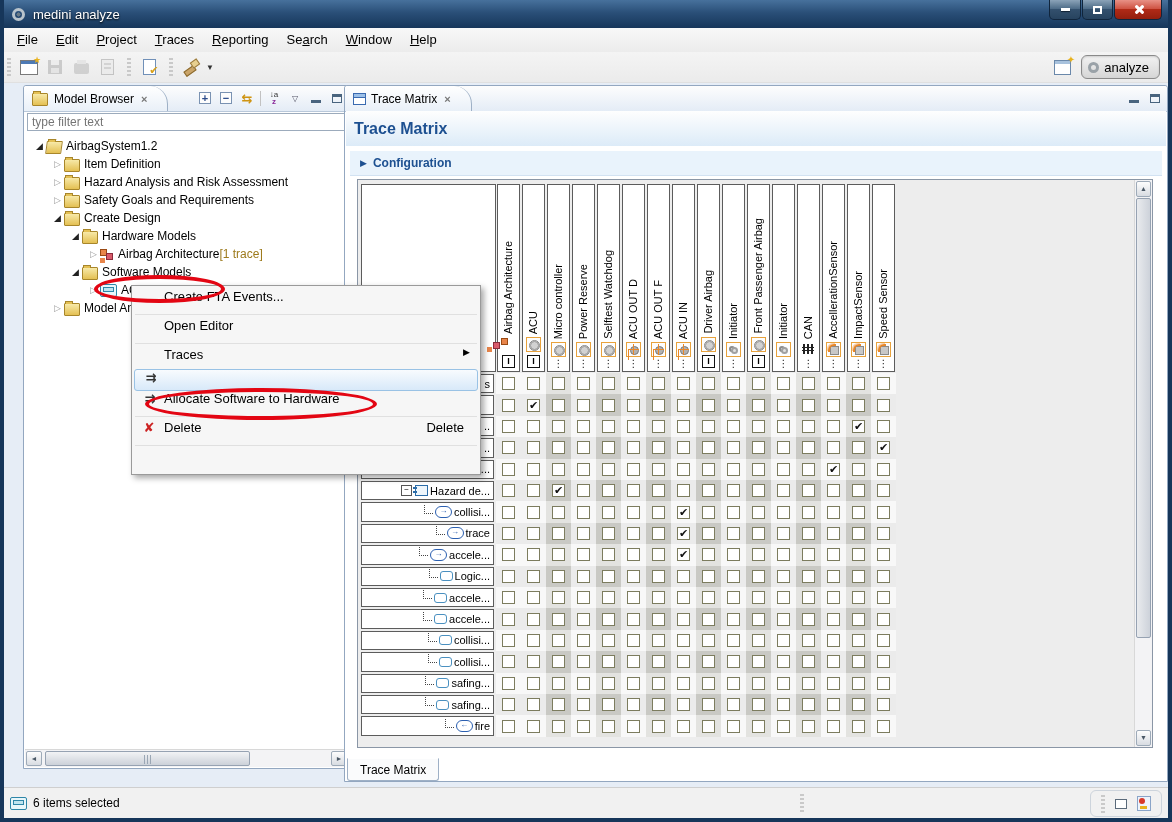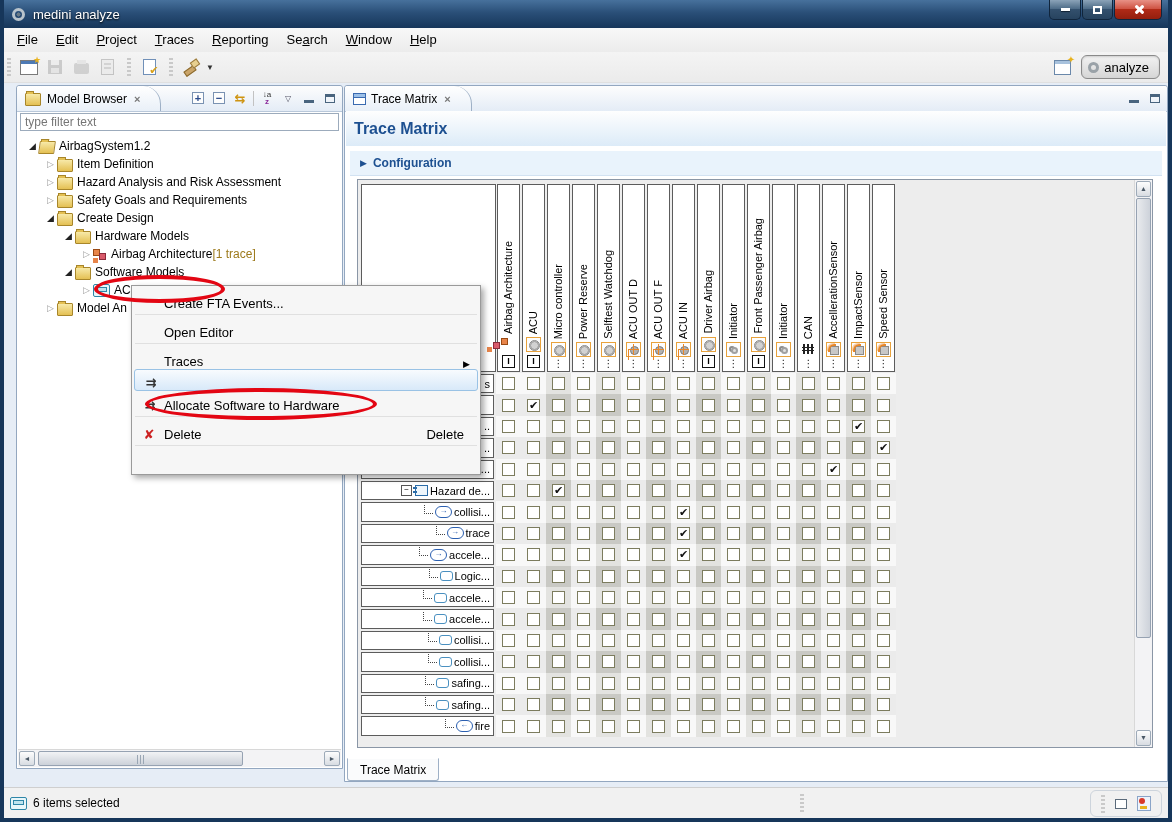--- a/index.html
+++ b/index.html
@@ -159,21 +159,21 @@
   .sb-right{position:absolute;right:10px;top:2px;height:25px;display:flex;align-items:center;gap:10px;
             border:1px solid #cdd4dc;border-radius:6px;padding:0 10px;}
   .ic-restore{width:10px;height:8px;border:1px solid #5a6a7a;position:relative;background:#fff;}
   .ic-restore:before{content:"";position:absolute;left:2px;top:-3px;width:10px;height:8px;border:1px solid #5a6a7a;background:#fff;z-index:-1;}
   .ic-progress{width:12px;height:13px;border:1px solid #8aa4c8;background:#eef4fb;position:relative;}
   .ic-progress:before{content:"";position:absolute;left:1px;top:1px;width:6px;height:6px;border-radius:50%;background:#d83a2a;}
   .ic-progress:after{content:"";position:absolute;left:2px;bottom:1px;width:7px;height:3px;background:#e8b21d;}
   
   .ctxmenu{position:absolute;left:127px;top:285px;width:350px;height:190px;background:#f6f6f6;
            border:1px solid #9a9a9a;box-shadow:3px 3px 6px rgba(0,0,0,.35);z-index:50;box-sizing:border-box;padding:3px 2px;}
-  .cm-item{height:22px;display:flex;align-items:flex-end;font-size:13px;position:relative;box-sizing:border-box;}
+  .cm-item{height:22px;display:flex;align-items:flex-start;font-size:13px;position:relative;box-sizing:border-box;}
   .cm-ic{width:30px;flex:none;display:flex;align-items:center;justify-content:center;}
   .cm-label{flex:1;}
   .cm-short{margin-right:14px;color:#000;}
   .cm-sub{margin-right:8px;font-size:9px;}
   .cm-sep{height:0;border-top:1px solid #e0e0e0;margin:3px 1px;}
   .cm-hl{background:linear-gradient(#f8fbfe,#d8e9f9);border:1px solid #99c2e5;border-radius:3px;}
   .ic-trace{font-size:13px;color:#333;font-weight:bold;letter-spacing:-2px;}
   .ic-del{color:#cc2222;font-weight:bold;font-size:13px;}
   
   .red-oval{position:absolute;border:4px solid #e30613;border-radius:50%;z-index:200;pointer-events:none;box-sizing:border-box;}
@@ -235,21 +235,21 @@
       <span class="tb-btn">
         <span class="ic-validate"></span>
       </span>
       <span class="tb-handle"></span>
       <span class="tb-btn">
         <span class="ic-brush"></span>
       </span>
       <span class="tb-dd">▼</span>
     </div>
 
-  <div class="panel" style="left:12px;top:85px;width:327px;height:684px;text-decoration:underline;">
+  <div class="panel" style="left:19px;top:85px;width:327px;height:684px;text-decoration:underline;">
     <div class="tabstrip">
       <div class="tab">
         <span class="ic-folder" style="margin-right:6px"></span>
         <span>Model Browser</span>
         <span class="close">×</span>
       </div>
       <div class="viewbar">
         <span class="vb">
             <span class="ic-expandall">+</span>
           </span>

